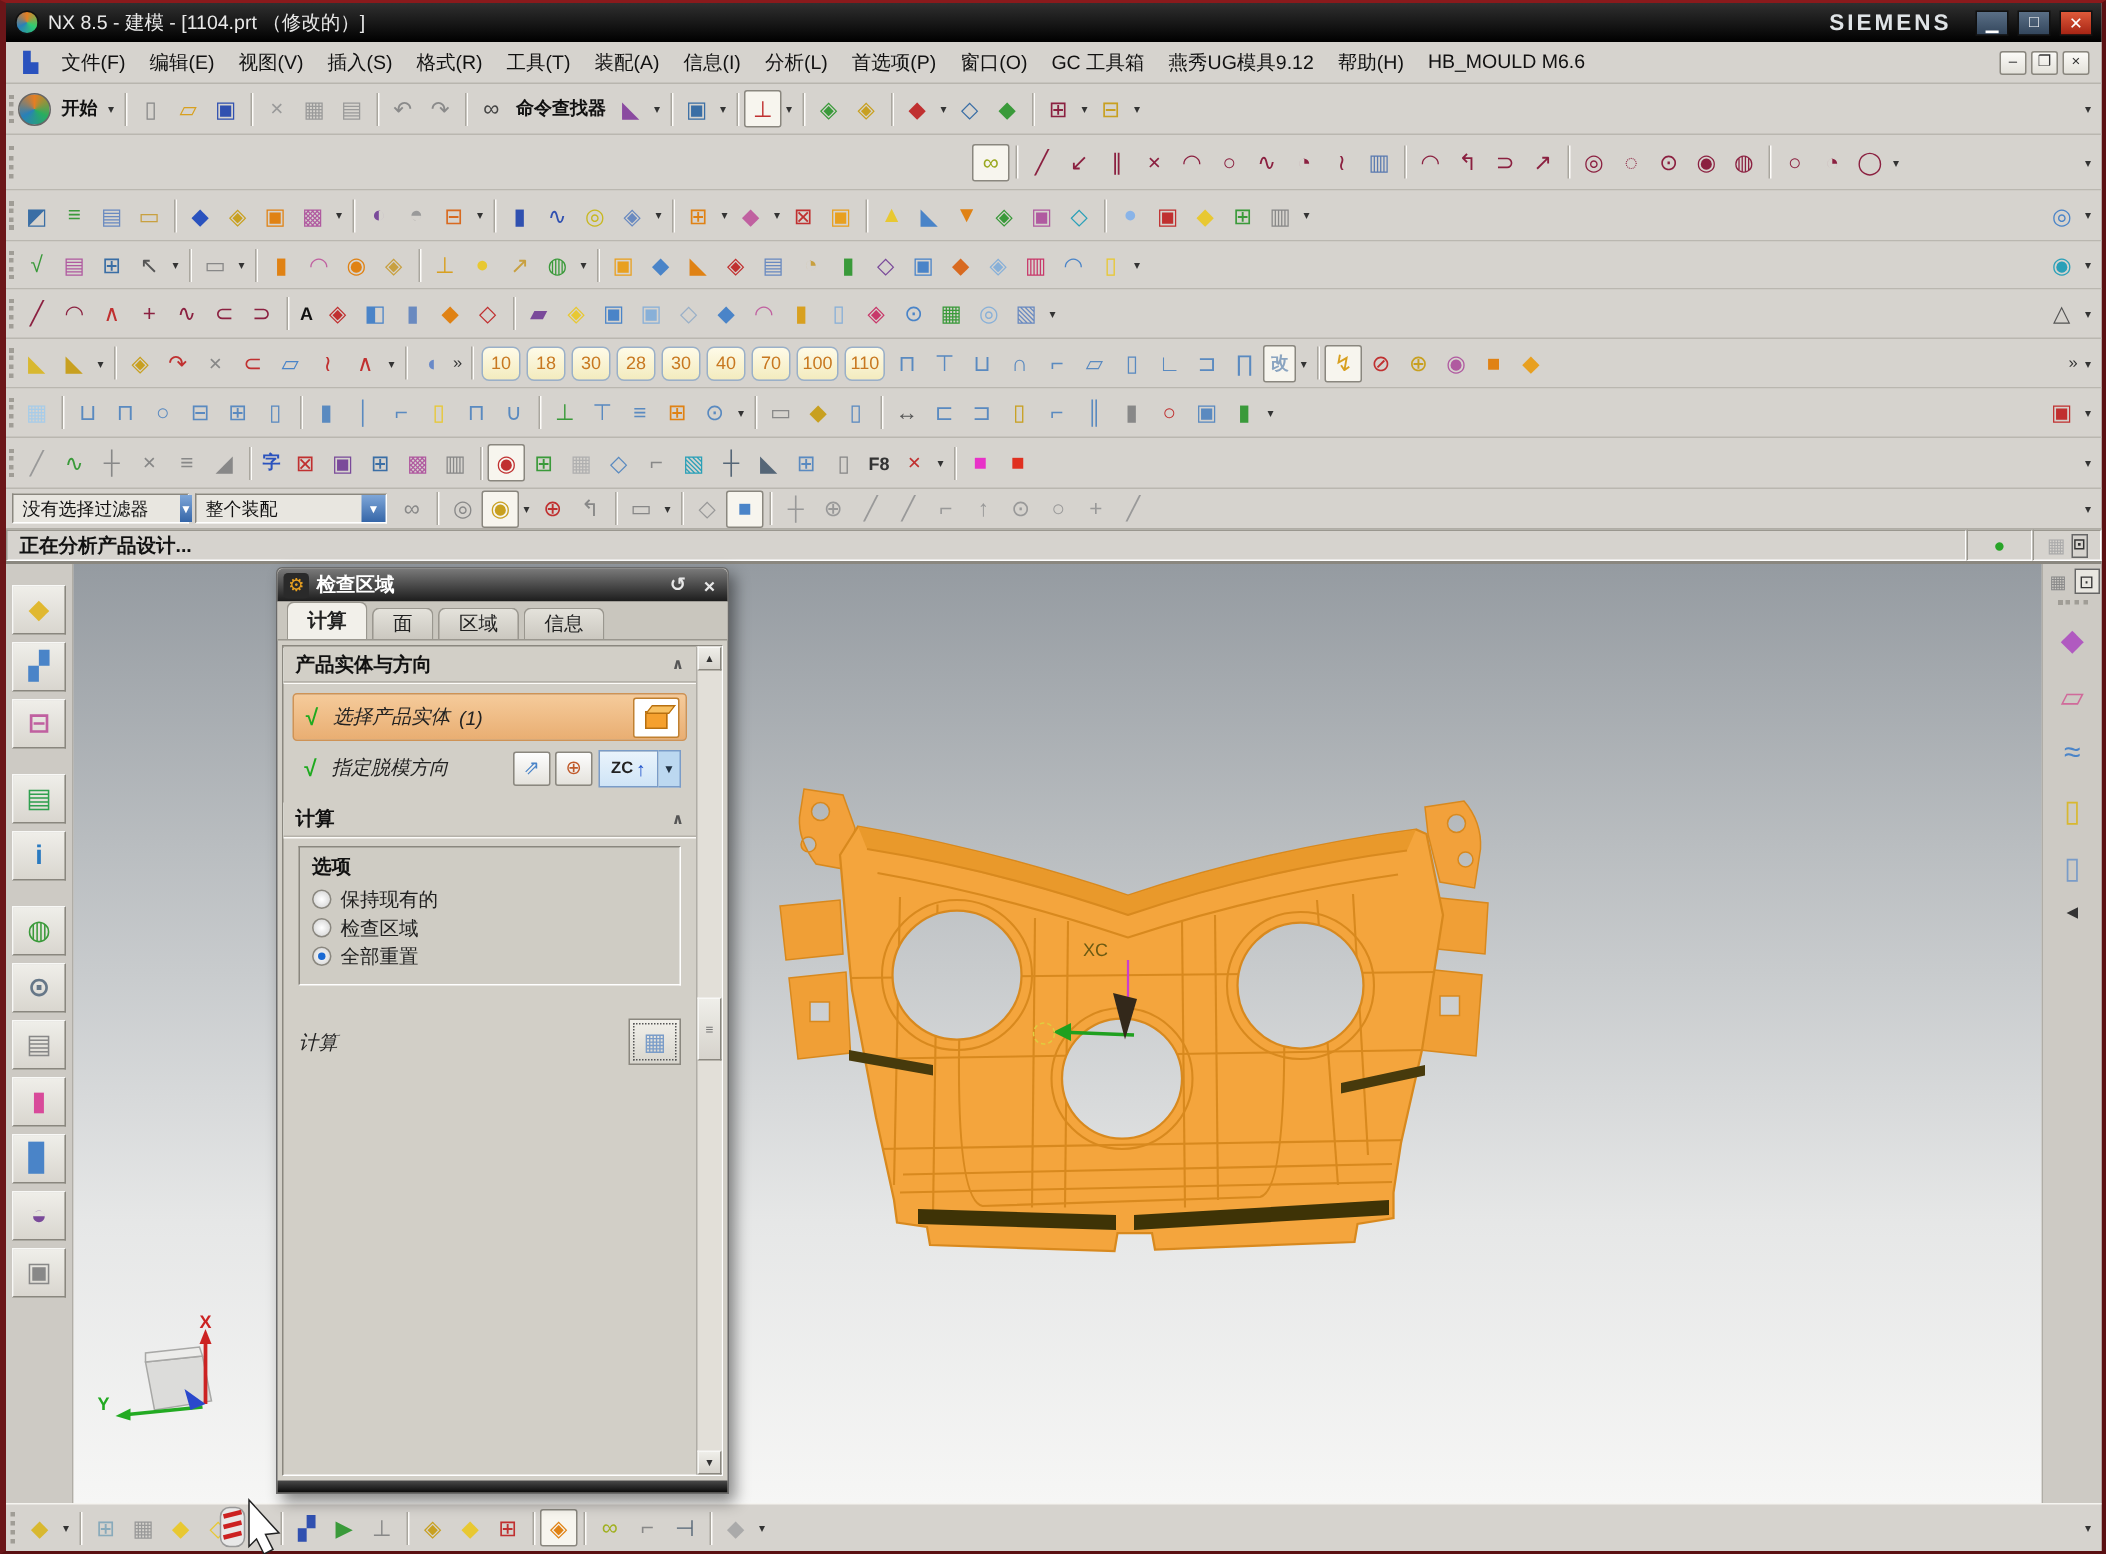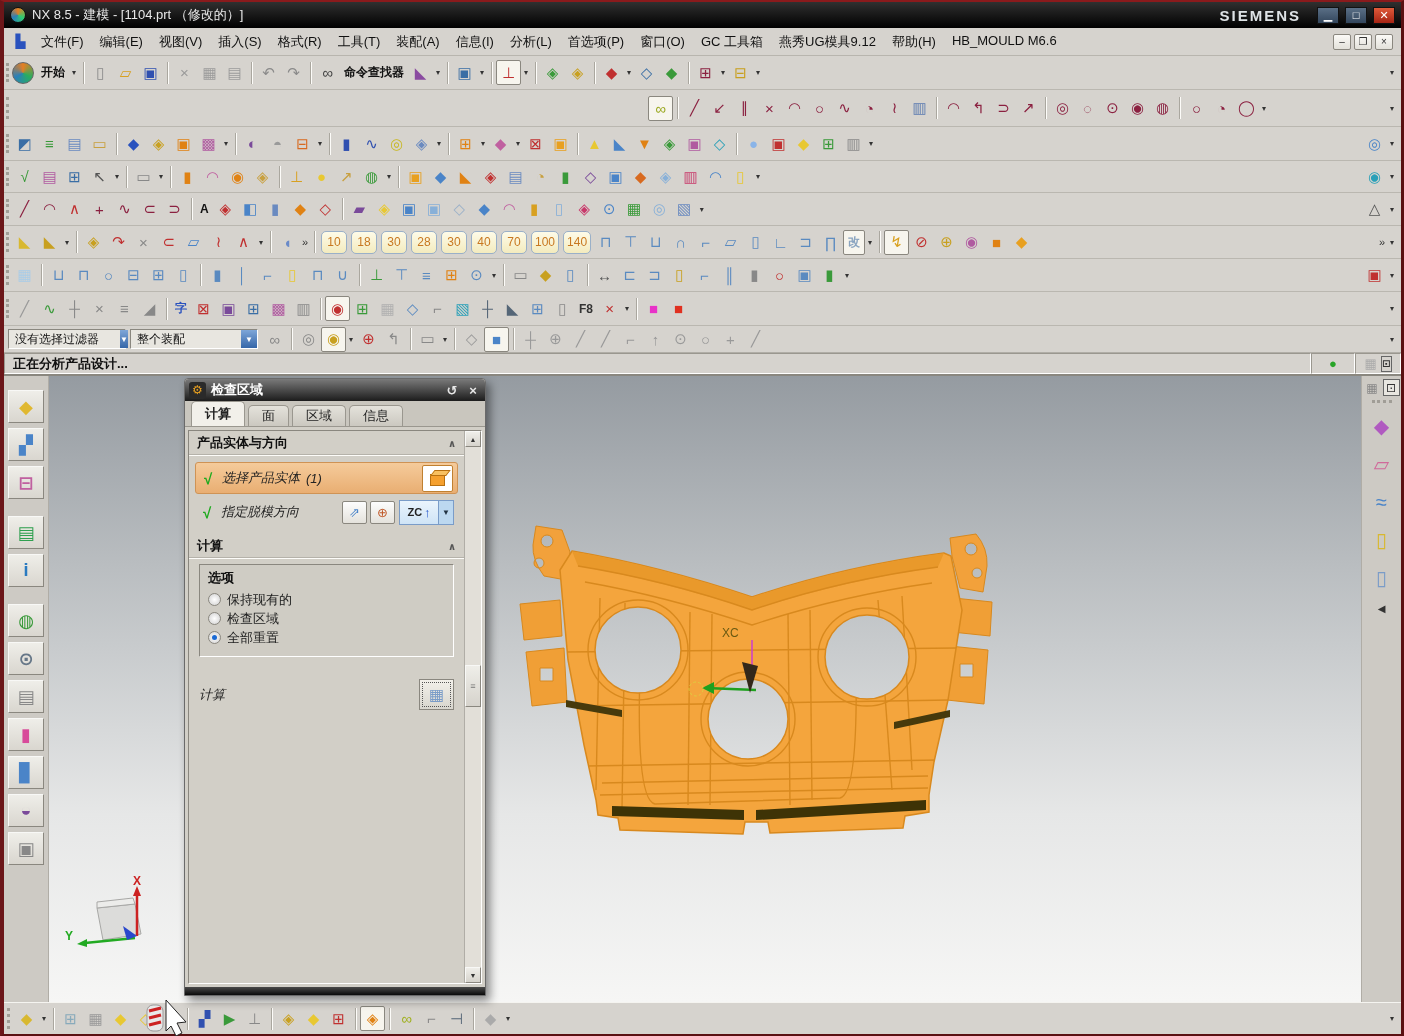--- a/index.html
+++ b/index.html
@@ -380,21 +380,21 @@
       <span class="dd more">»</span>
       <span class="tsep"></span>
       <span class="numbtn">10</span>
       <span class="numbtn">18</span>
       <span class="numbtn">30</span>
       <span class="numbtn">28</span>
       <span class="numbtn">30</span>
       <span class="numbtn">40</span>
       <span class="numbtn">70</span>
       <span class="numbtn">100</span>
-      <span class="numbtn">140</span>
+      <span class="numbtn">110</span>
       <span class="ticon" style="color: rgb(90, 138, 192);">⊓</span>
       <span class="ticon" style="color: rgb(90, 138, 192);">⊤</span>
       <span class="ticon" style="color: rgb(90, 138, 192);">⊔</span>
       <span class="ticon" style="color: rgb(90, 138, 192);">∩</span>
       <span class="ticon" style="color: rgb(90, 138, 192);">⌐</span>
       <span class="ticon" style="color: rgb(90, 138, 192);">▱</span>
       <span class="ticon" style="color: rgb(90, 138, 192);">▯</span>
       <span class="ticon" style="color: rgb(90, 138, 192);">∟</span>
       <span class="ticon" style="color: rgb(90, 138, 192);">⊐</span>
       <span class="ticon" style="color: rgb(90, 138, 192);">∏</span>

